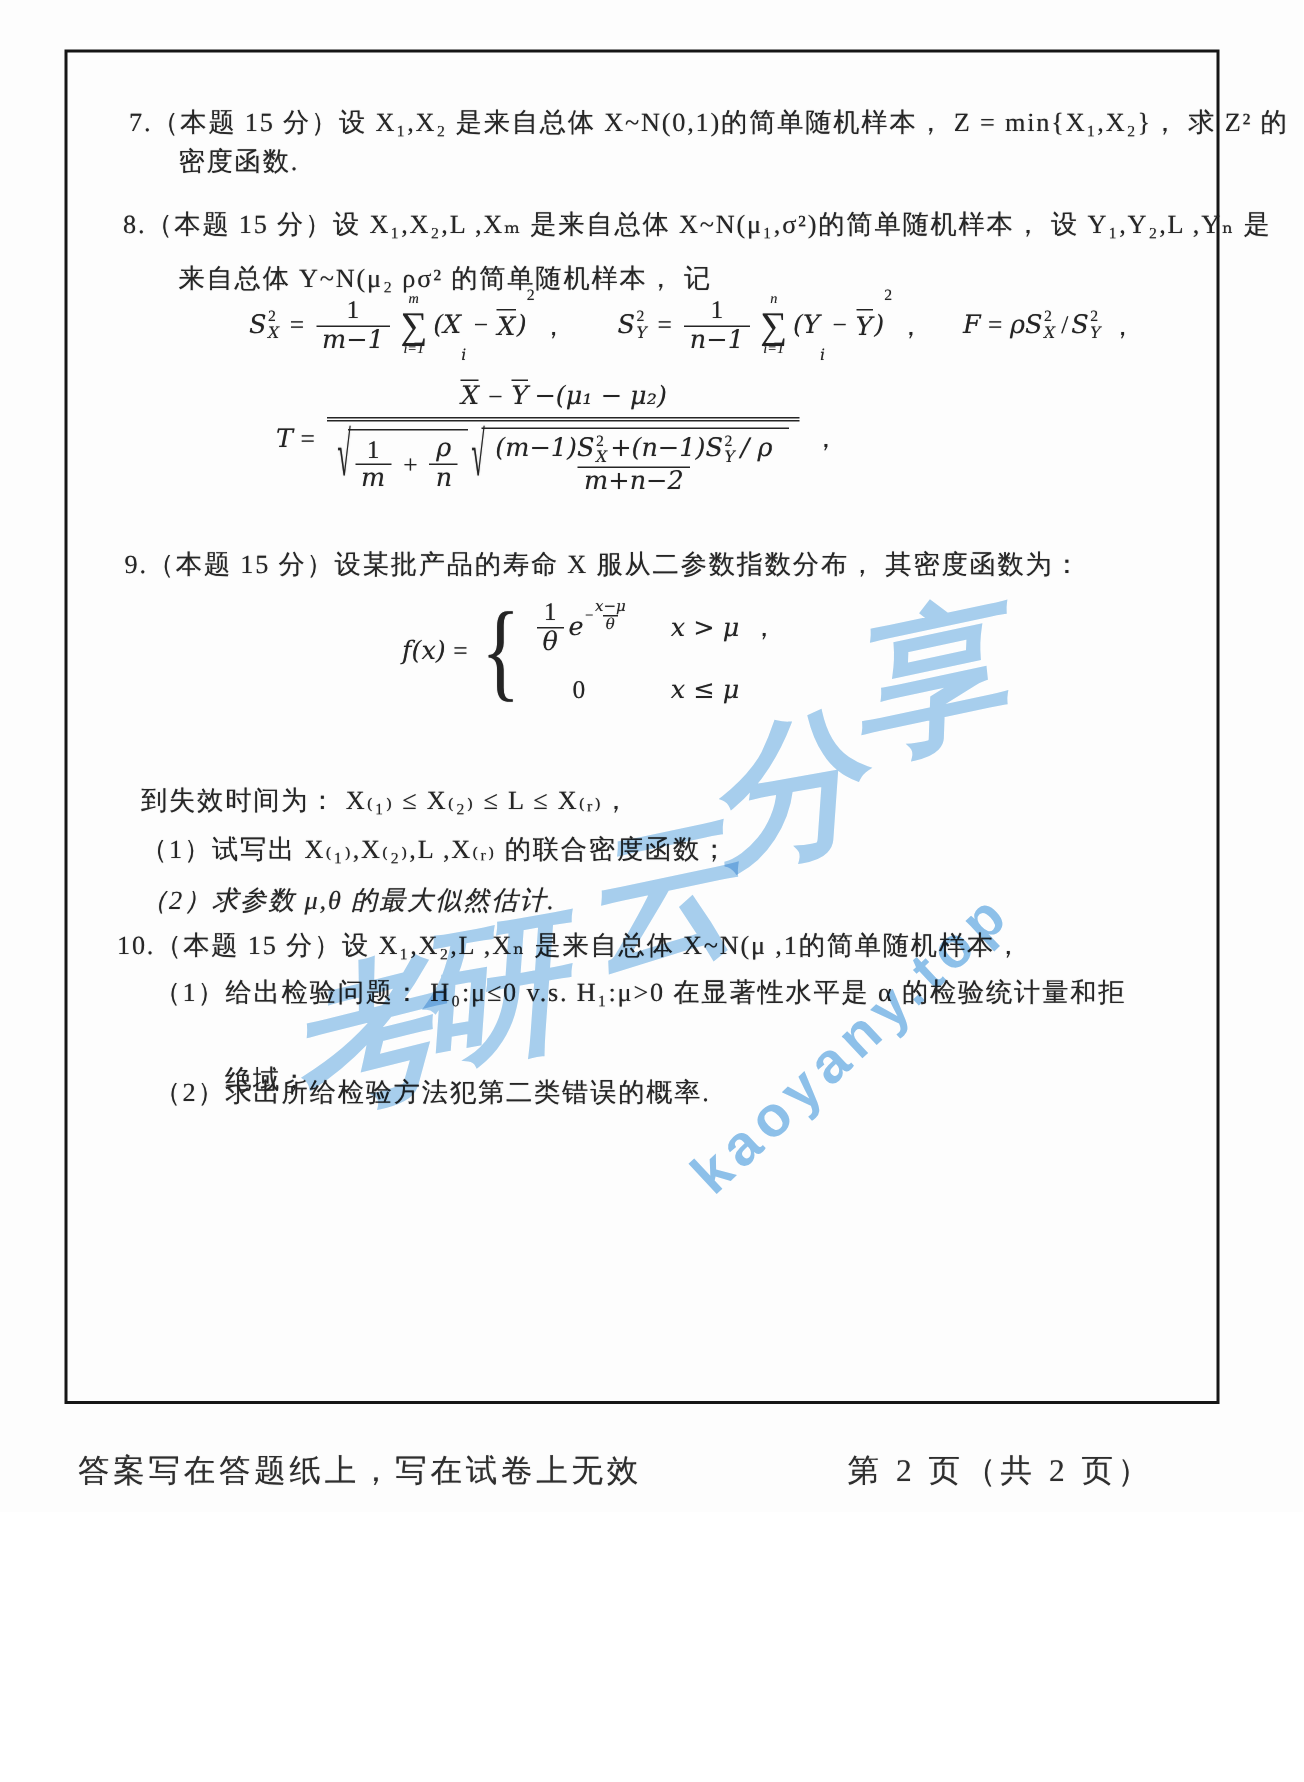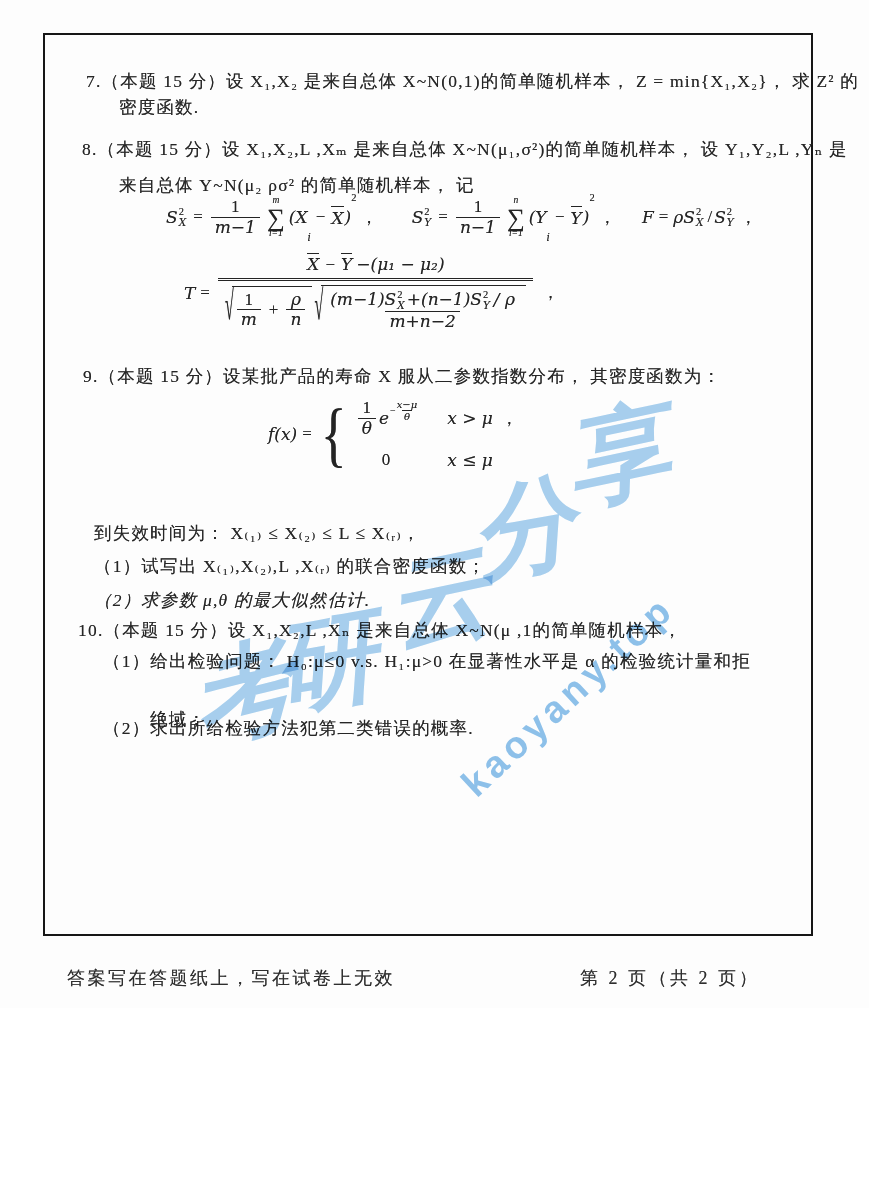--- a/index.html
+++ b/index.html
@@ -12,22 +12,22 @@
   .scan-border{
     position:absolute;left:43px;top:33px;width:766px;height:899px;
     border:2px solid #161616;background:transparent;
   }
   .line{
     position:absolute;white-space:nowrap;
     font-size:17.5px;letter-spacing:1.2px;line-height:1.3;
     text-shadow:0 0 .6px rgba(20,20,20,.55);
   }
   .footer{
-    position:absolute;top:966px;font-size:18px;letter-spacing:2.5px;
-    color:#2e2e2e;text-shadow:0 0 .5px rgba(20,20,20,.5);white-space:nowrap;margin-left:15px;
+    position:absolute;top:966px;font-size:21px;letter-spacing:2.5px;
+    color:#2e2e2e;text-shadow:0 0 .5px rgba(20,20,20,.5);white-space:nowrap;
   }
   
   .mrow{display:inline-flex;align-items:center;white-space:nowrap;}
   .mformula{position:absolute;font-size:17px;color:#242424;text-shadow:0 0 .5px rgba(20,20,20,.5);}
   .mi{font-style:italic;font-family:"DejaVu Serif","Liberation Serif",serif;}
   .op{margin:0 5px;}
   .frac{display:inline-flex;flex-direction:column;align-items:center;text-align:center;margin:0 3px;line-height:1.15;}
   .frac .num{padding:0 4px;}
   .frac .den{border-top:1.3px solid #242424;padding:0 4px;}
   .bigfrac > .num{padding:0 10px 3px 10px;}

